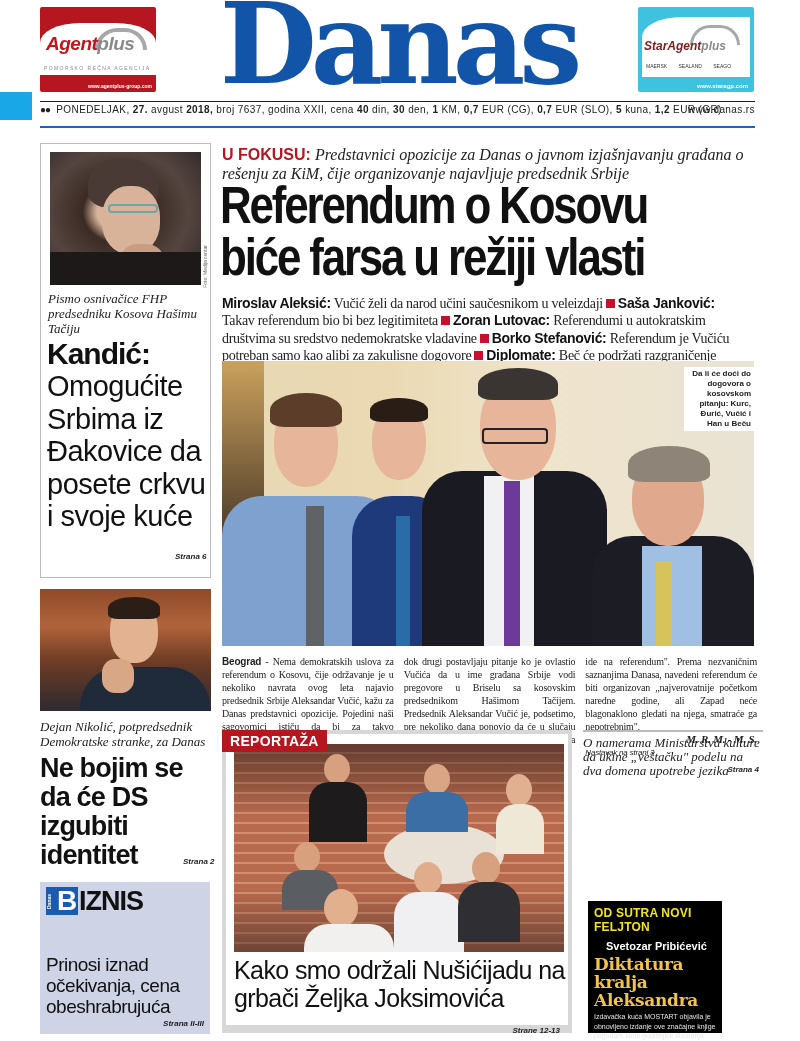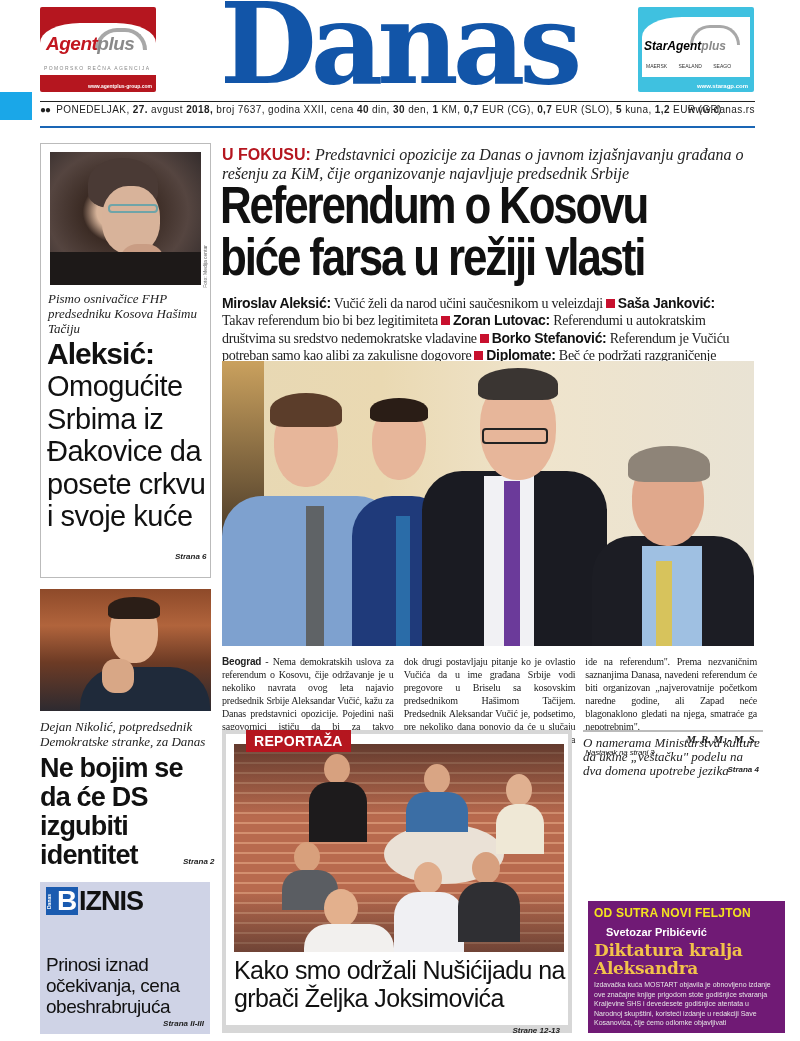--- a/index.html
+++ b/index.html
@@ -77,35 +77,35 @@
   .biz .logo-d { position: absolute; left: 6px; top: 5px; width: 10px; height: 28px; background: #1a5bb0; color: #fff; font-family: "Liberation Sans", sans-serif; font-size: 5px; font-weight: bold; writing-mode: vertical-rl; transform: rotate(180deg); text-align: center; }
   .biz .logo-b { position: absolute; left: 16px; top: 5px; width: 22px; height: 28px; background: #1a5bb0; color: #fff; font-family: "Liberation Sans", sans-serif; font-weight: bold; font-size: 28px; line-height: 28px; text-align: center; }
   .biz .logo-rest { position: absolute; left: 39px; top: 5px; font-family: "Liberation Sans", sans-serif; font-weight: bold; font-size: 27px; line-height: 28px; color: #111; letter-spacing: -1px; }
   .biz .kick { position: absolute; left: 6px; top: 36px; width: 160px; font-family: "Liberation Sans", sans-serif; font-style: italic; font-weight: bold; font-size: 8px; line-height: 11px; color: #222; }
   .biz .hd { position: absolute; left: 6px; top: 72px; width: 160px; font-family: "Liberation Sans", sans-serif; font-size: 19px; line-height: 21px; color: #111; letter-spacing: -0.5px; }
   .biz .ref { position: absolute; right: 6px; bottom: 6px; }
 
   
   .rep { left: 222px; top: 730px; width: 350px; height: 303px; background: #d7d7d7; padding: 4px; }
   .rep .inner { position: absolute; left: 4px; top: 4px; right: 4px; bottom: 8px; background: #fff; }
-  .rep .label { position: absolute; left: 0; top: 0; background: #b5161f; color: #fff; font-family: "Liberation Sans", sans-serif; font-weight: bold; font-size: 14px; padding: 3px 8px; letter-spacing: 0.3px; z-index: 2; margin-left: 24px; }
+  .rep .label { position: absolute; left: 0; top: 0; background: #b5161f; color: #fff; font-family: "Liberation Sans", sans-serif; font-weight: bold; font-size: 14px; padding: 3px 8px; letter-spacing: 0.3px; z-index: 2; }
   .rep .img { position: absolute; left: 12px; top: 14px; width: 330px; height: 208px; background:
     repeating-linear-gradient(0deg, #b86a4e 0 8px, #d38f6f 8px 10px), #c77a5c; overflow: hidden; }
   .rep .hd { position: absolute; left: 12px; top: 226px; width: 340px; font-family: "Liberation Sans", sans-serif; font-size: 25px; line-height: 28px; color: #111; letter-spacing: -0.6px; }
   .rep .ref { position: absolute; right: 12px; bottom: -2px; margin-left: 37px; }
 
   .person { position: absolute; border-radius: 50%; }
 
   
   .culture { left: 583px; top: 730px; width: 180px; border-top: 2px solid #bbb; padding-top: 4px; }
   .culture .kicker { font-size: 13px; line-height: 14px; }
   .culture .hd { font-family: "Liberation Sans", sans-serif; font-weight: bold; font-size: 25px; line-height: 28px; color: #111; letter-spacing: -0.8px; margin-top: 3px; }
   .culture .ref { position: absolute; right: 4px; bottom: 4px; }
 
-  .feljton { left: 588px; top: 901px; width: 197px; height: 132px; background: #701a75; padding: 5px 6px; }
+  .feljton { left: 588px; top: 901px; width: 134px; height: 132px; background: #000000; padding: 5px 6px; }
   .feljton .lab { font-family: "Liberation Sans", sans-serif; font-weight: bold; font-size: 12px; color: #f3e31f; letter-spacing: 0.2px; }
   .feljton .author { font-family: "Liberation Sans", sans-serif; font-weight: bold; font-size: 11px; color: #fff; margin-top: 6px; padding-left: 12px; }
   .feljton .title { font-family: "DejaVu Serif", serif; font-weight: bold; font-size: 17px; line-height: 18px; color: #f2c24a; margin-top: 3px; letter-spacing: -0.3px; }
   .feljton .body { font-family: "Liberation Sans", sans-serif; font-size: 7px; line-height: 9.5px; color: #e6e6e6; margin-top: 3px; }
 </style>
 </head>
 <body>
 
 <div class="abs cyan-tab"></div>
 
@@ -115,21 +115,21 @@
   <div class="brand"><span style="color:#c2161f">Agent</span><span>plus</span></div>
   <div class="sub">POMORSKO REČNA AGENCIJA</div>
   <div class="url">www.agentplus-group.com</div>
 </div>
 
 <div class="abs logo">Danas</div>
 
 <div class="abs ad-right">
   <div class="inner"></div>
   <div class="arc"></div>
-  <div class="brand"><span style="color:#000000">StarAgent</span><span>plus</span></div>
+  <div class="brand"><span style="color:#7f1d1d">StarAgent</span><span>plus</span></div>
   <div class="partners">MAERSK SEALAND SEAGO</div>
   <div class="url">www.staragp.com</div>
 </div>
 
 <div class="abs dateline">
   <span class="dots">●●</span>
   <span>PONEDELJAK,</span>
   <b>27.</b>
   <span>avgust</span>
   <b>2018,</b>
@@ -154,21 +154,21 @@
 <div class="abs box1"></div>
 <div class="abs photo1">
   <div style="position:absolute;left:38px;top:6px;width:70px;height:50px;border-radius:50% 50% 30% 30%;background:#4a3a35;"></div>
   <div style="position:absolute;left:52px;top:34px;width:58px;height:68px;border-radius:45%;background:#d8b39a;"></div>
   <div style="position:absolute;left:58px;top:52px;width:50px;height:9px;border:2px solid #6fa4a8;border-radius:4px;"></div>
   <div style="position:absolute;left:70px;top:92px;width:44px;height:40px;border-radius:40%;background:#c99d84;"></div>
   <div style="position:absolute;left:0;top:100px;width:151px;height:33px;background:#1d1918;"></div>
 </div>
 <div class="abs photo-credit" style="left:202px;top:245px;">Foto: Medija centar</div>
 <div class="abs kicker" style="left:48px;top:291px;width:155px;">Pismo osnivačice FHP predsedniku Kosova Hašimu Tačiju</div>
-<div class="abs hd-bold" style="left:47px;top:338px;font-size:30px;line-height:32px;">Aleksić:</div>
+<div class="abs hd-bold" style="left:47px;top:338px;font-size:30px;line-height:32px;">Kandić:</div>
 <div class="abs hd-light" style="left:47px;top:370px;width:160px;font-size:29px;line-height:32.5px;">Omogućite Srbima iz Đakovice da posete crkvu i svoje kuće</div>
 <div class="abs page-ref" style="left:175px;top:552px;">Strana 6</div>
 
 <div class="abs focus">
   <span class="lab">U FOKUSU:</span>
   <span class="txt">Predstavnici opozicije za Danas o javnom izjašnjavanju građana o rešenju za KiM, čije organizovanje najavljuje predsednik Srbije</span>
 </div>
 <div class="abs headline">
   <div>Referendum o Kosovu</div>
   <div>biće farsa u režiji vlasti</div>
@@ -203,20 +203,21 @@
     <div style="position:absolute;left:60px;top:62px;width:66px;height:16px;border:2px solid #222;border-radius:4px;"></div>
   </div>
 
   <div class="fig" style="left:370px;width:162px;height:200px;">
     <div class="body" style="left:0;width:162px;height:110px;background:#1c1d24;"></div>
     <div style="position:absolute;left:50px;bottom:0;width:60px;height:100px;background:#9fc0e2;"></div>
     <div class="tie" style="left:64px;width:16px;height:85px;background:#d7c35c;"></div>
     <div class="head" style="left:40px;top:10px;width:72px;height:90px;background:#e0a88c;"></div>
     <div class="hair" style="left:36px;top:0;width:82px;height:36px;background:#8e8478;"></div>
   </div>
+  <div class="abs caption-box">Da li će doći do dogovora o kosovskom pitanju: Kurc, Đurić, Vučić i Han u Beču</div>
 </div>
 
 <div class="abs article">
   <div class="col"><b>Beograd</b><span> - Nema demokratskih uslova za referendum o Kosovu, čije održavanje je u nekoliko navrata ovog leta najavio predsednik Srbije Aleksandar Vučić, kažu za Danas predstavnici opozicije. Pojedini naši sagovornici ističu da bi za takvo izjašnjavanje građana bila potrebna „stvarna debata",</span></div>
   <div class="col">dok drugi postavljaju pitanje ko je ovlastio Vučića da u ime građana Srbije vodi pregovore u Briselu sa kosovskim predsednikom Hašimom Tačijem. Predsednik Aleksandar Vučić je, podsetimo, pre nekoliko dana ponovio da će u slučaju pronalaženja rešenja kosovskog pitanja „morati da se</div>
   <div class="col">
     <div>ide na referendum". Prema nezvaničnim saznanjima Danasa, navedeni referendum će biti organizovan „najverovatnije početkom naredne godine, ali Zapad neće blagonaklono gledati na njega, smatraće ga nepotrebnim".</div>
     <div class="sig">M. R. M. - M. S.</div>
     <div class="cont">Nastavak na strani 3</div>
   </div>

